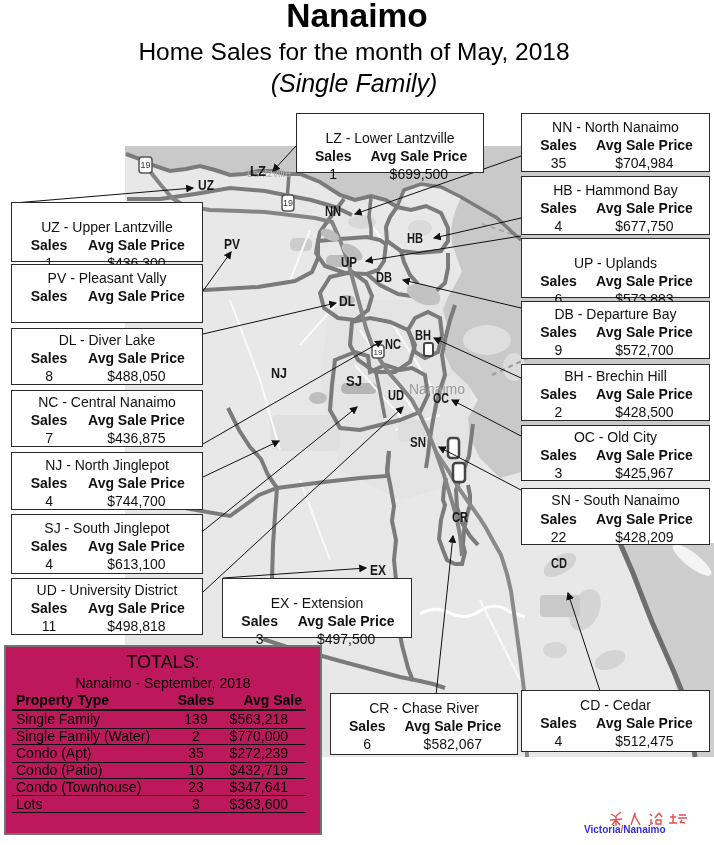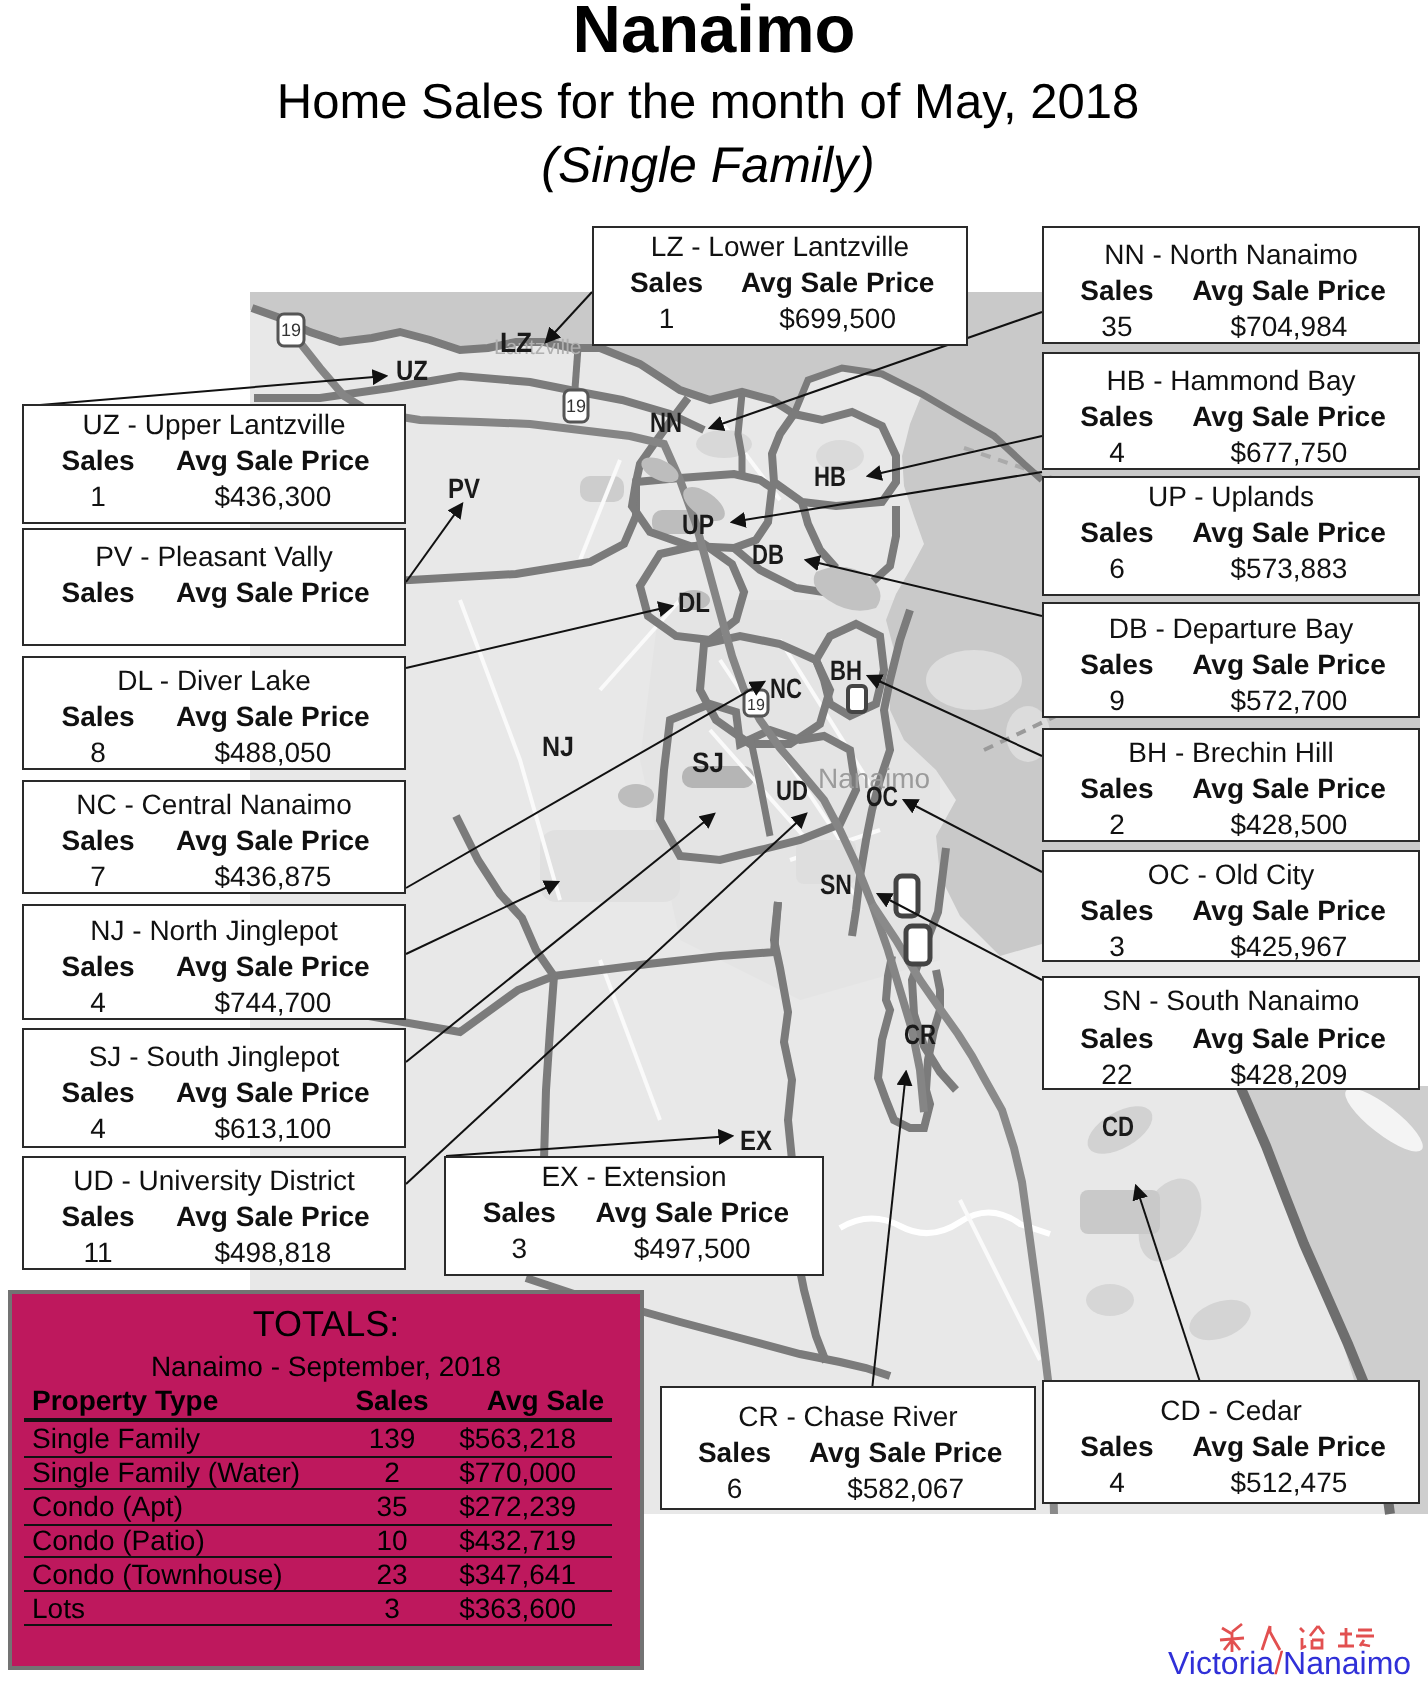--- a/index.html
+++ b/index.html
@@ -1,17 +1,17 @@
 <!DOCTYPE html>
 <html><head>
 <meta charset="utf-8">
 <style>
   html,body{margin:0;padding:0}
   body{width:714px;height:845px;position:relative;background:#fff;font-family:"Liberation Sans",sans-serif;overflow:hidden}
-  .box{position:absolute;background:#fff;border:1px solid #2a2a2a;box-sizing:border-box;font-size:14px;line-height:18.2px;text-align:center;color:#111;padding-top:0}
+  .box{position:absolute;background:#fff;border:1px solid #2a2a2a;box-sizing:border-box;font-size:14px;line-height:18.2px;text-align:center;color:#111;padding-top:15px}
   .box .hd{white-space:nowrap}
   .box .r{text-align:left;white-space:nowrap}
   .box .c1{display:inline-block;width:39%;text-align:center}
   .box .c2{display:inline-block;width:53%;text-align:center}
   .box .bld{font-weight:bold}
   #ttl{position:absolute;left:0;top:0;width:714px;text-align:center}
 </style>
 </head>
 <body>
 
@@ -414,13 +414,13 @@
 
 <svg style="position:absolute;left:609px;top:811px" width="78" height="16" viewBox="0 0 78 16">
   <g stroke="#e25050" stroke-width="1.4" fill="none">
     <path d="M2,3 L7,6 M12,1 L7,5 M1,9 L13,8 M7,5 L7,15 M7,9 L3,14 M7,9 L11,14"></path>
     <path d="M26,2 L22,14 M26,2 L26,5 L31,14"></path>
     <path d="M41,3 L43,5 M42,8 L42,13 L44,12 M50,2 L46,7 M50,2 L53,6 M47,9 L47,13 L52,13 L52,9 L47,9"></path>
     <path d="M61,6 L67,6 M64,3 L64,12 M60,12 L68,12 M70,4 L77,4 M69,7 L78,7 M73,9 L71,12 M71,11 L76,12"></path>
   </g>
 </svg>
 
-<div style="position:absolute;left:584px;top:824px;font-size:16px;font-weight:normal;color:#3030d8;white-space:nowrap">Victoria<span style="color:#e04545">/</span>Nanaimo</div>
+<div style="position:absolute;left:584px;top:824px;font-size:10px;font-weight:bold;color:#3030d8;white-space:nowrap">Victoria<span style="color:#e04545">/</span>Nanaimo</div>
 
 </body></html>

